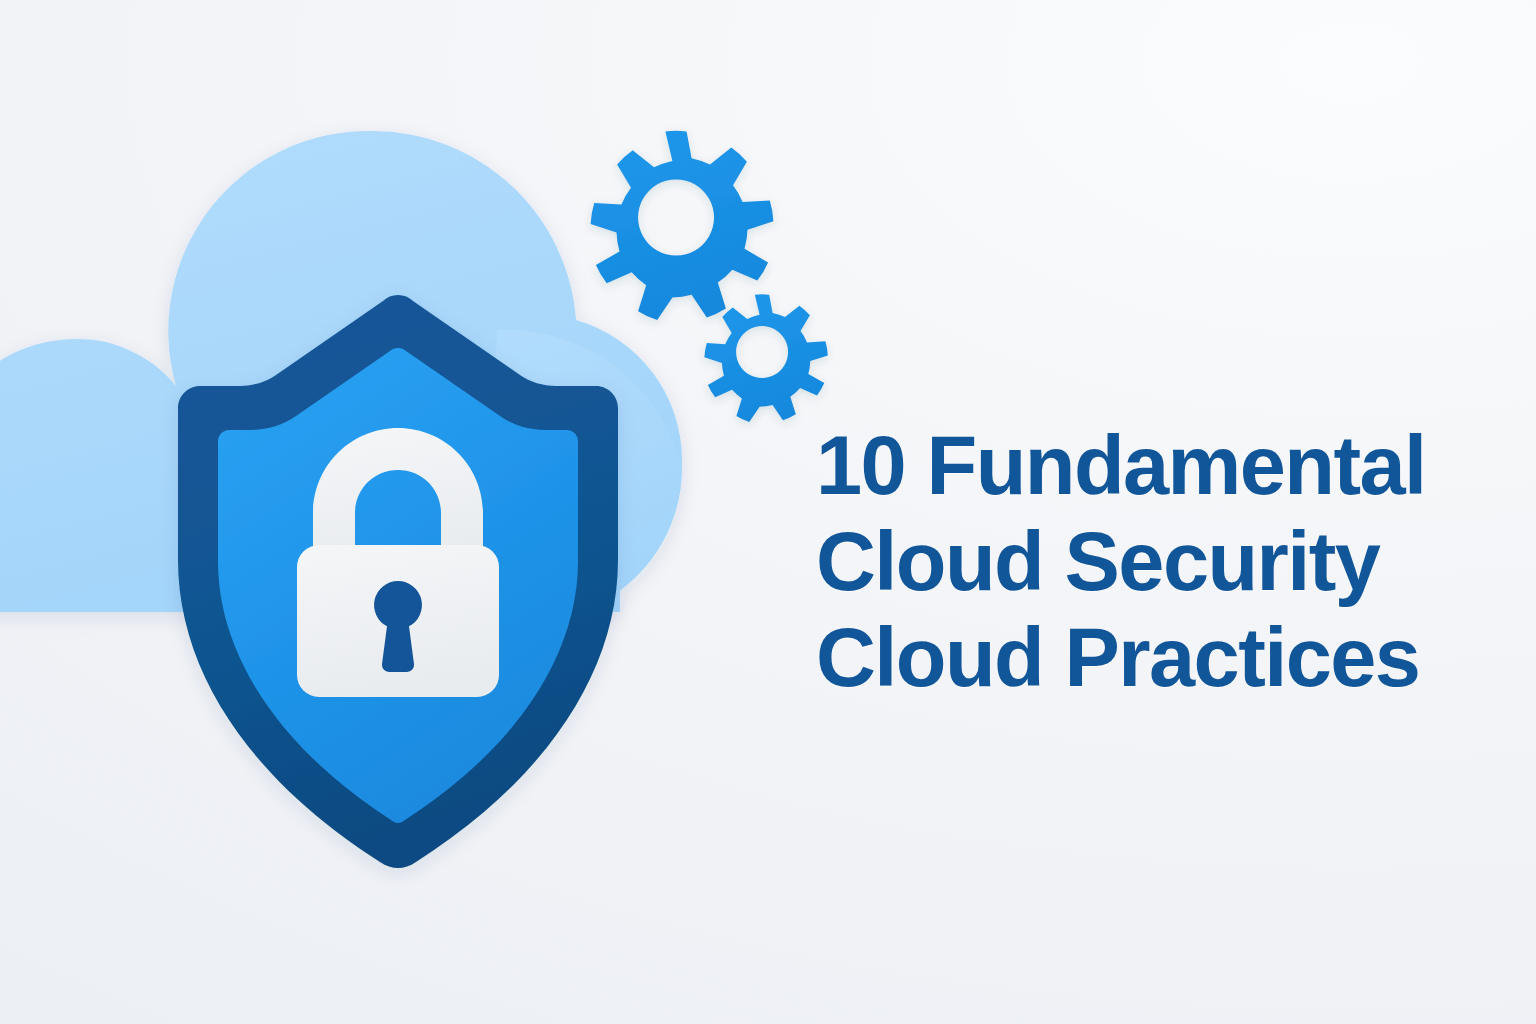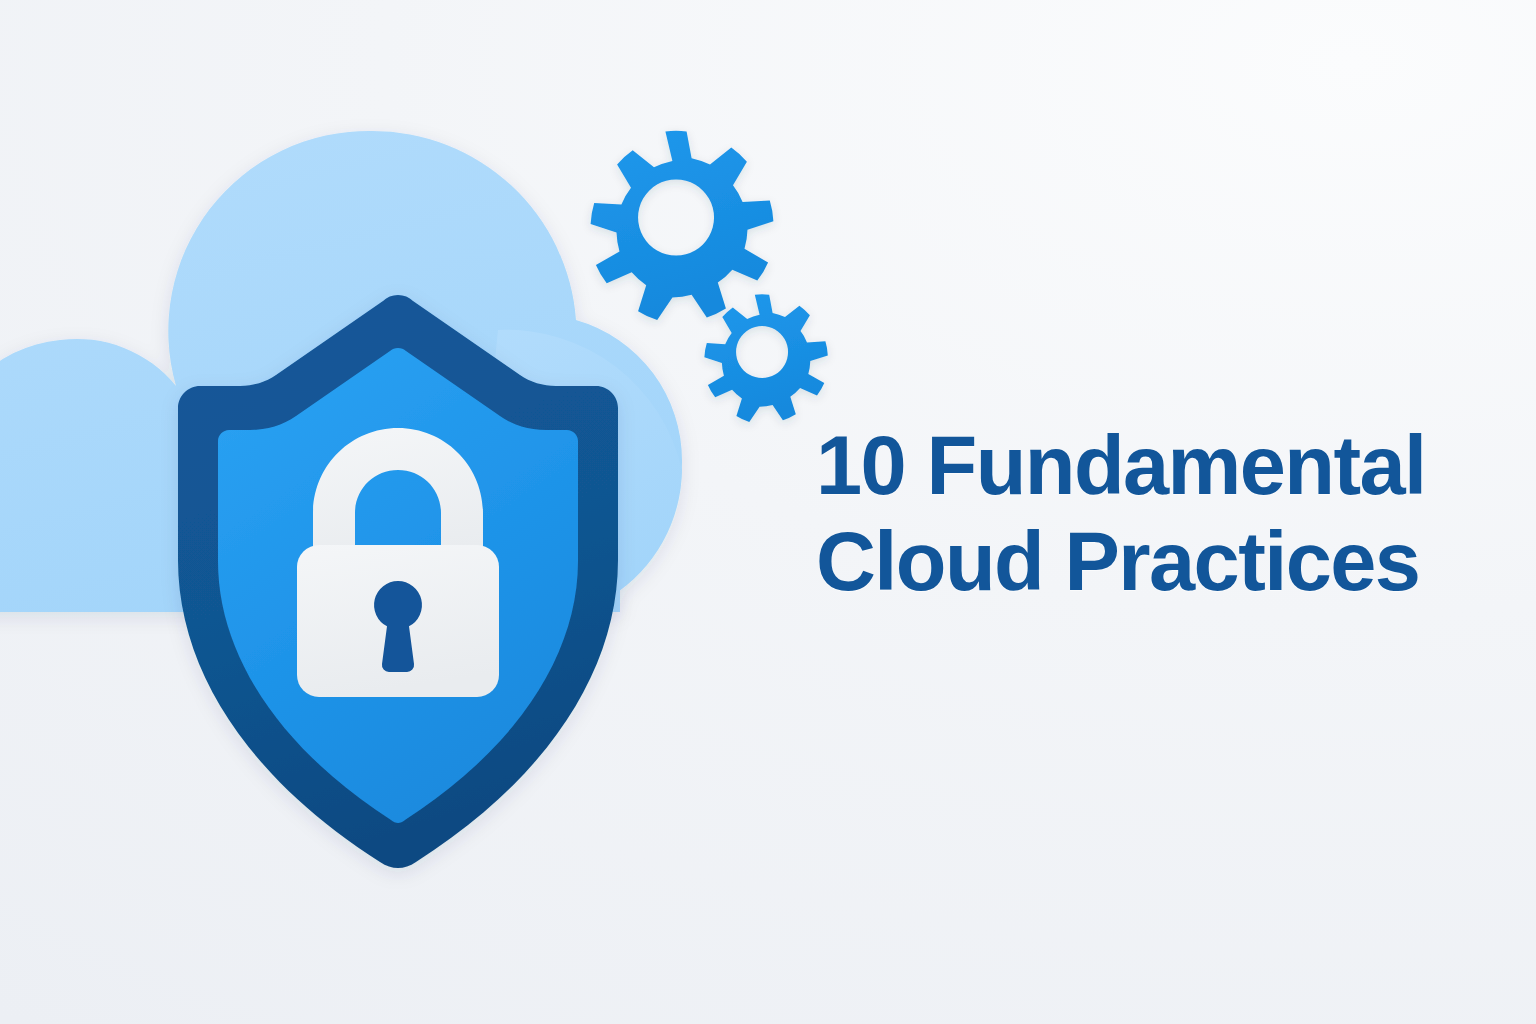--- a/index.html
+++ b/index.html
@@ -217,16 +217,17 @@
         L 389 672
         a 7 7 0 0 1 -7 -8
         L 387 626.3
         A 24 24 0 0 1 398 581
         Z"></path>
     </g>
   </svg>
 
   <div id="headline">
     <span class="headline-line">10 Fundamental</span>
+    <span class="headline-line">Cloud Security</span>
     <span class="headline-line">Cloud Practices</span>
   </div>
 
 </div>
 
 </body></html>

